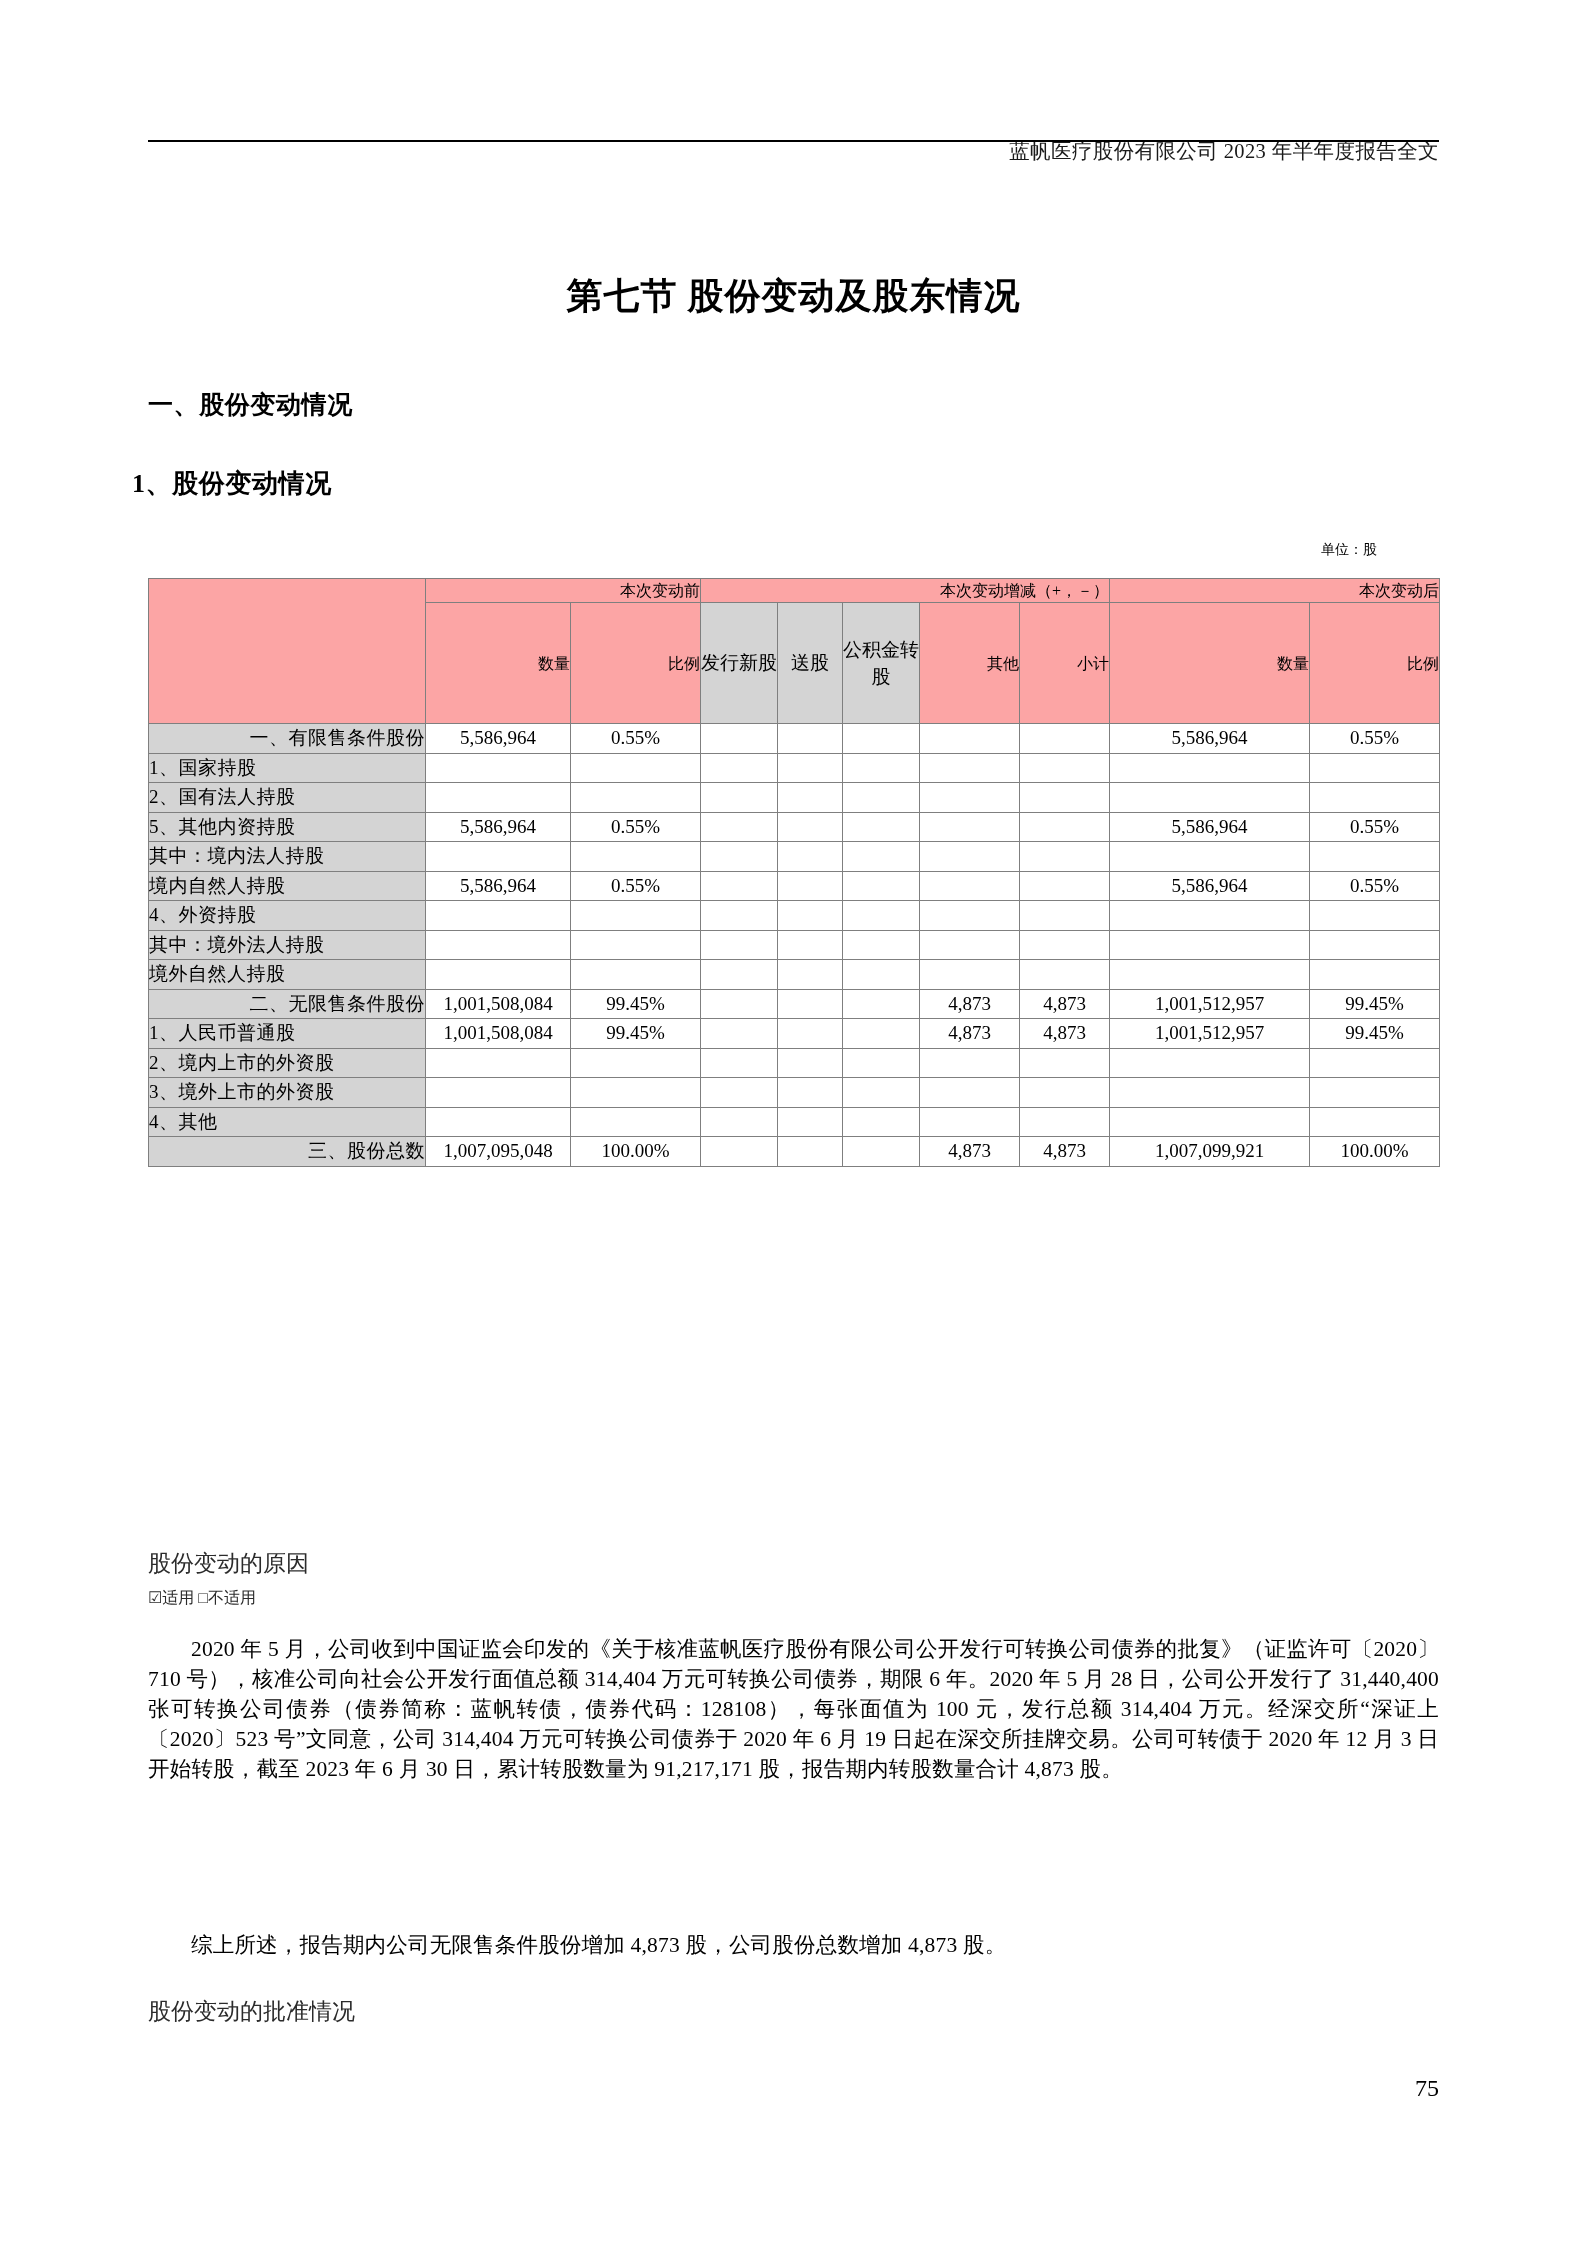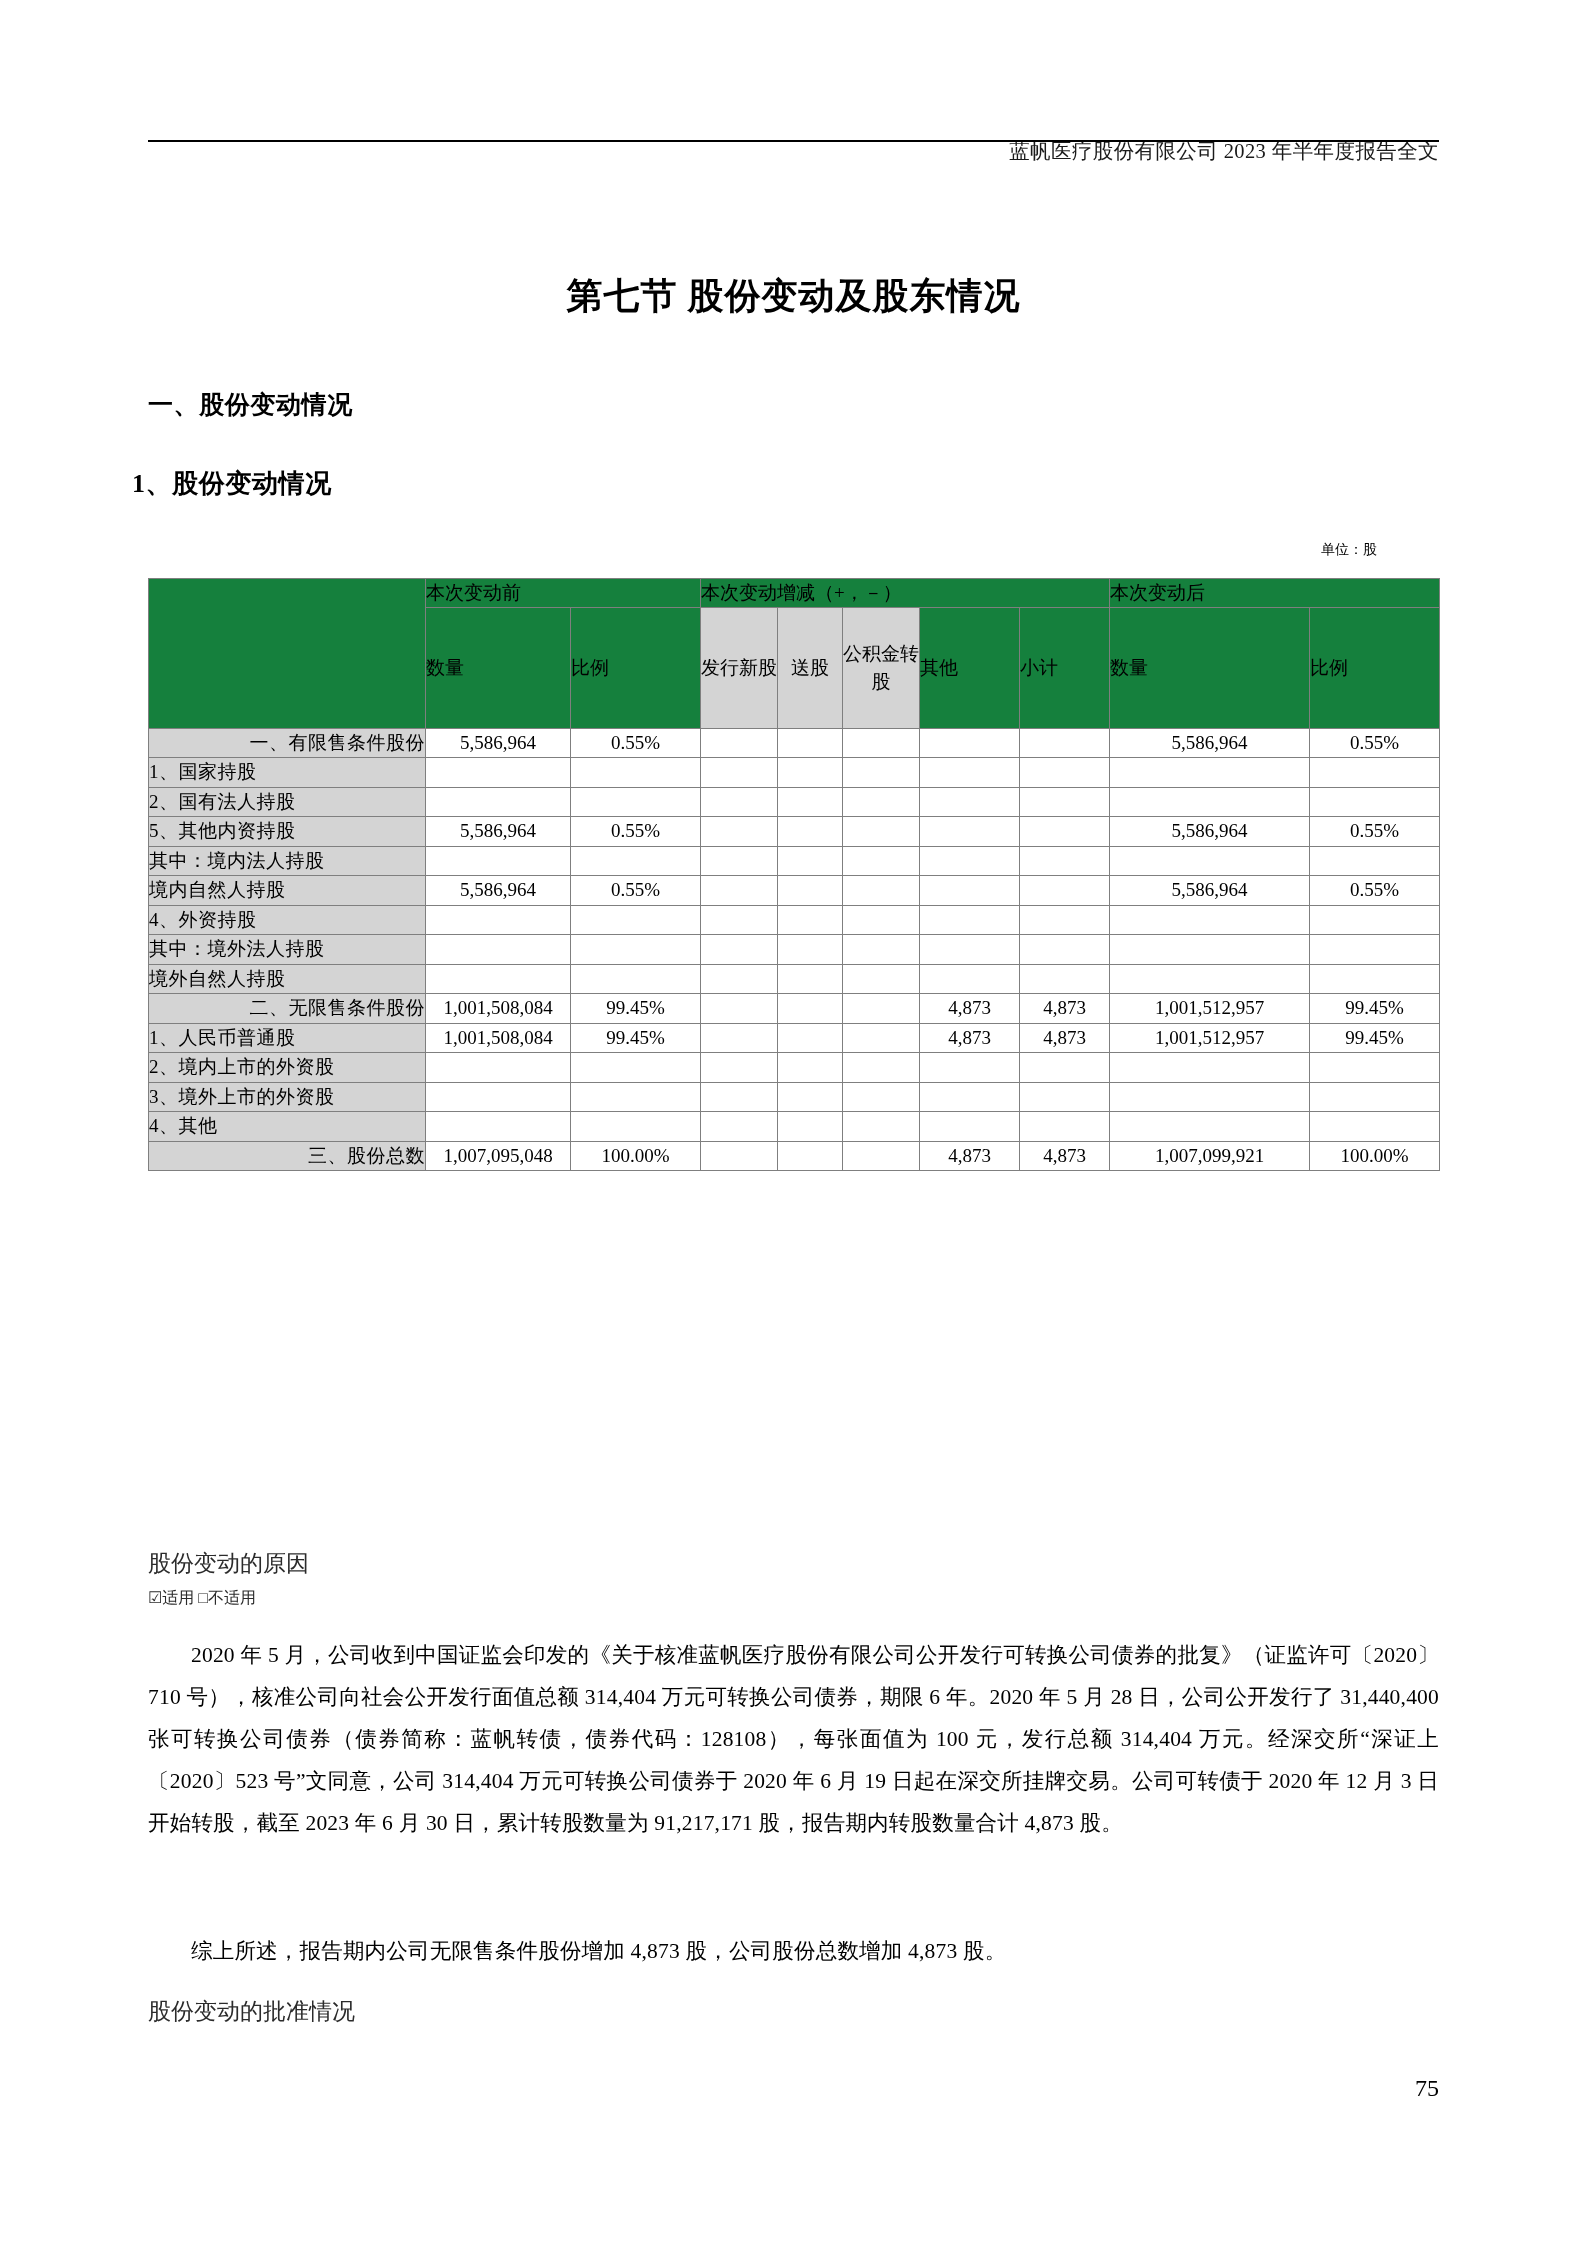--- a/index.html
+++ b/index.html
@@ -100,23 +100,23 @@
     table-layout: fixed;
     font-size: 18.5px;
   }
   table.share-table td, table.share-table th {
     border: 1px solid #7f7f7f;
     padding: 0;
     vertical-align: middle;
     font-weight: normal;
   }
   .hd {
-    background: #15803d;
-    text-align: left;
-    font-size: 19px;
+    background: #fca5a5;
+    text-align: right;
+    font-size: 16px;
     line-height: 1.45;
     padding: 6px 2px;
   }
   .hd-vert {
     background: #d4d4d4;
     text-align: center;
     font-size: 19px;
     line-height: 1.45;
     padding: 6px 1px;
     word-break: break-all;
@@ -150,21 +150,21 @@
   }
   .note-reason { top: 1547px; }
   .note-apply  { top: 1586px; font-size: 16px; }
   .note-approval { top: 1995px; }
 
   .para {
     position: absolute;
     left: 148px;
     width: 1291px;
     font-size: 21.5px;
-    line-height: 42px;
+    line-height: 30px;
     text-align: justify;
     text-justify: inter-ideograph;
     letter-spacing: 0.2px;
   }
   .para-main { top: 1634px; text-indent: 2em; }
   .para-sum  { top: 1930px; text-indent: 2em; }
 
   
   .page-num {
     position: absolute;

